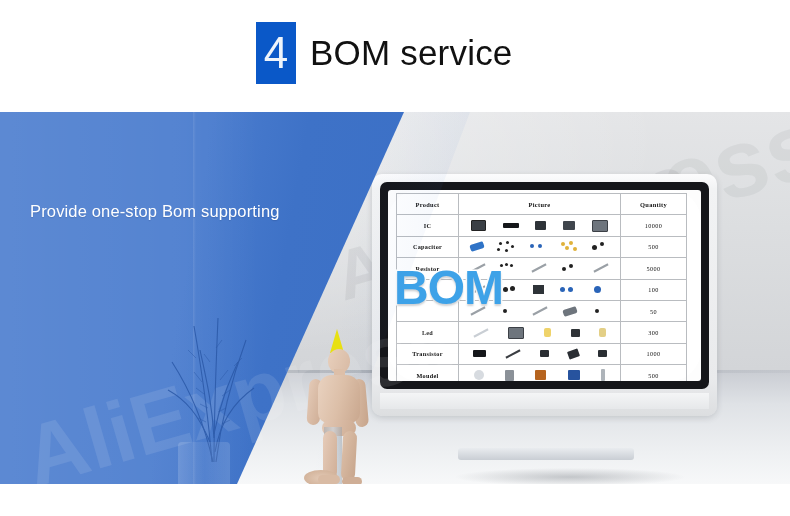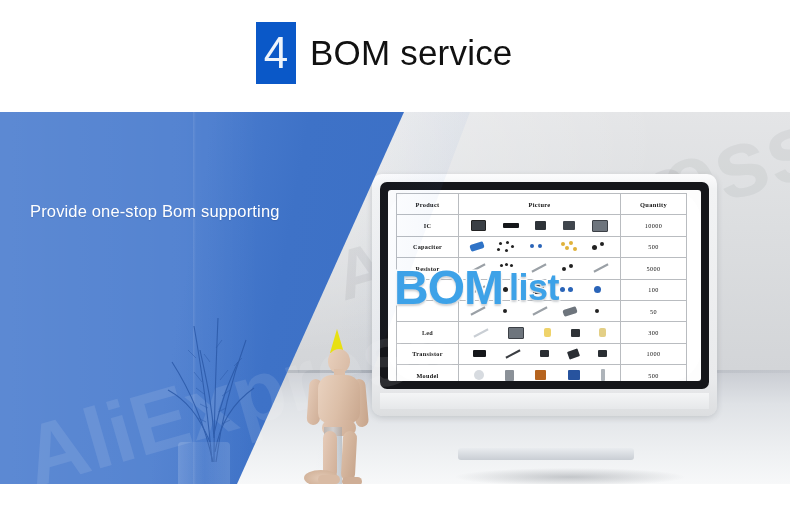--- a/index.html
+++ b/index.html
@@ -351,21 +351,20 @@
                       <span class="chip t-mo5"></span>
                     </div>
                   </td>
                   <td class="qty">500</td>
                 </tr>
               </tbody>
             </table>
 
             <div class="bomlist">
               <span class="bw big">BOM</span>
-              <span class="bw sm">list</span>
             </div>
 
           </div>
         </div>
       </div>
 
       <div class="mon-chin"></div>
       <div class="mon-stand-neck"></div>
       <div class="mon-stand-base"></div>
     </div>

